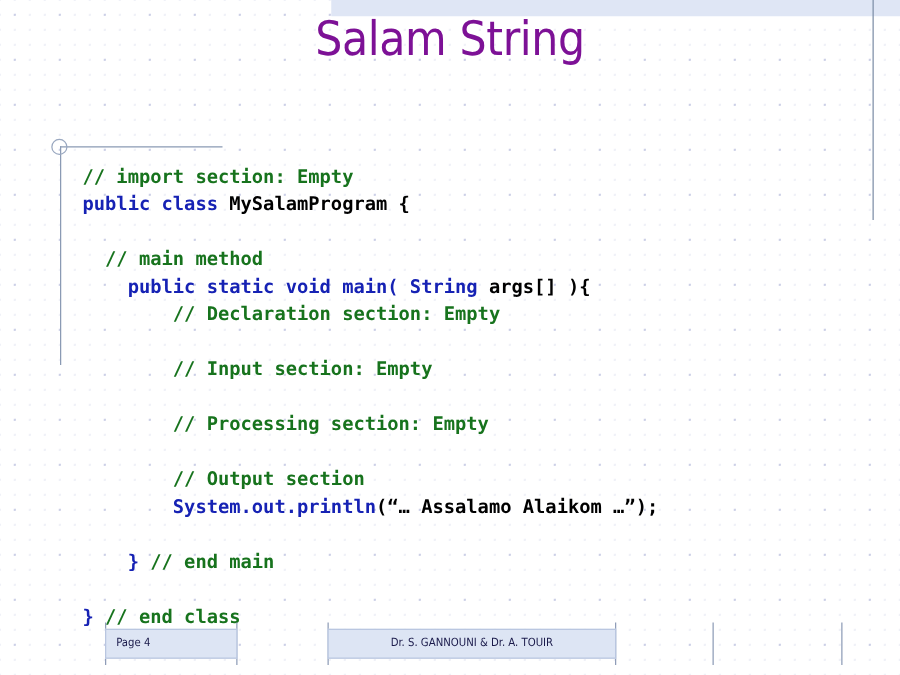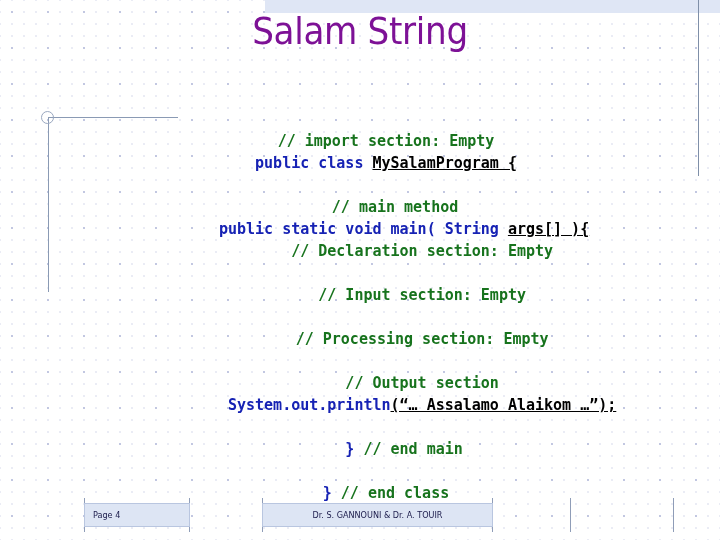--- a/index.html
+++ b/index.html
@@ -101,24 +101,24 @@
     left: 66px;
     top: 130px;
     width: 640px;
     font-family: "DejaVu Sans Mono", "Liberation Mono", monospace;
     font-size: 15px;
     font-weight: bold;
     line-height: 22px;
     white-space: pre;
     color: #000000;
   }
-  .ln { white-space: pre; text-align: center; }
+  .ln { white-space: pre; }
   .cmt  { color: #17731d; }
   .kw   { color: #1622b4; }
-  .id   { color: #000000; text-decoration: underline; }
+  .id   { color: #000000; }
 
   
   .footer-box {
     position: absolute;
     box-sizing: border-box;
     background: #dde5f4;
     border: 1px solid #b9c6e0;
     display: flex;
     align-items: center;
     font-family: "DejaVu Sans Condensed", "Liberation Sans Narrow", "Liberation Sans", sans-serif;

